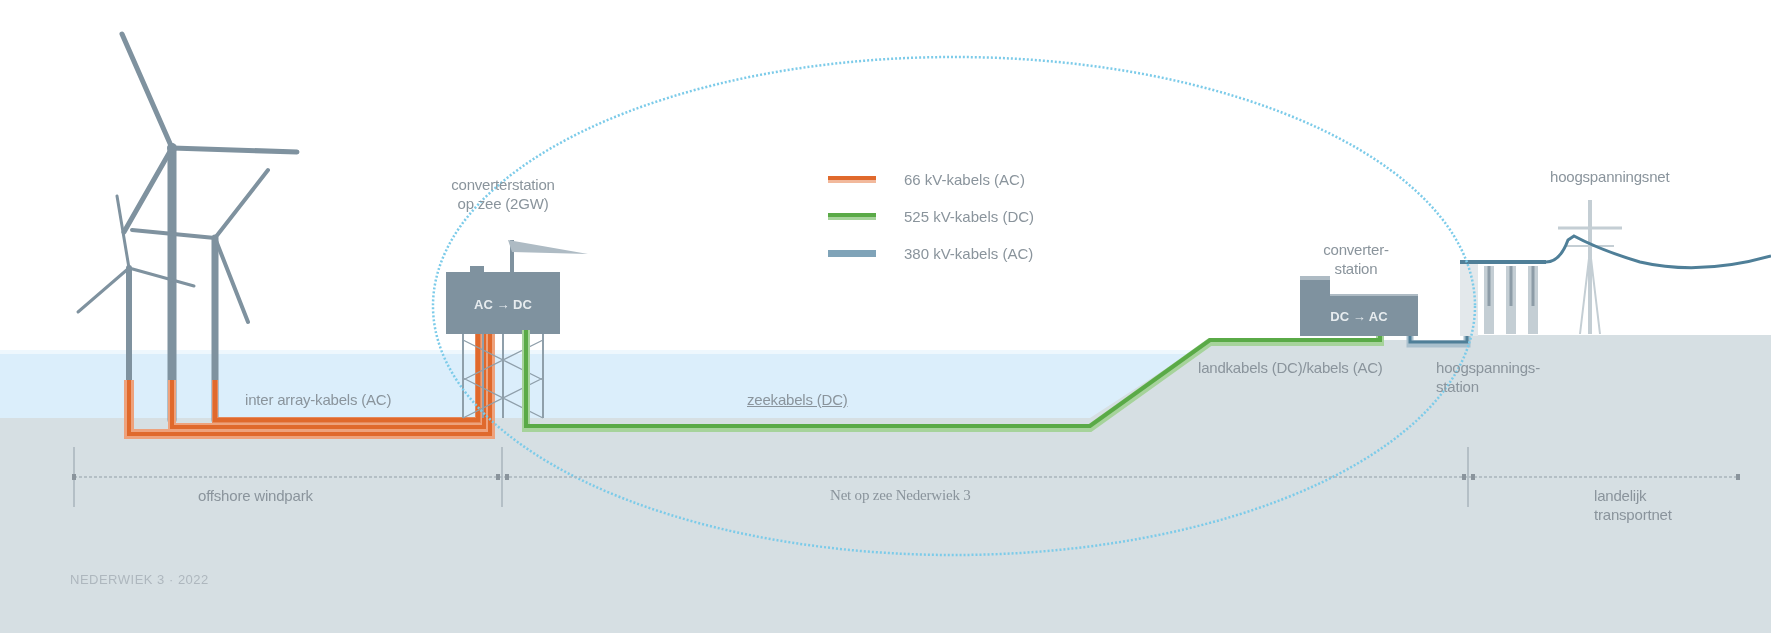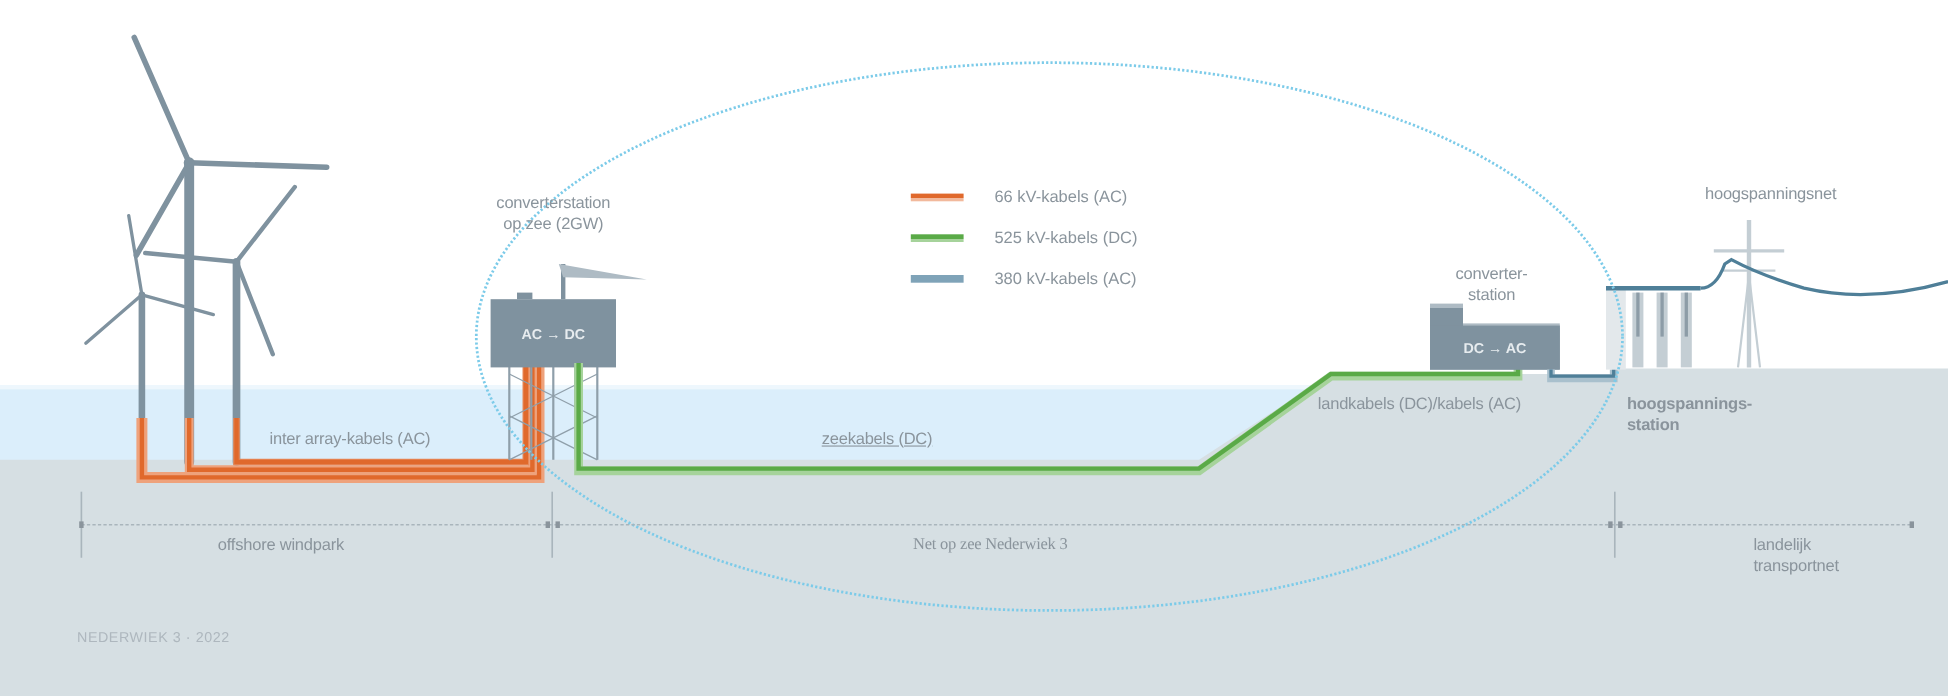--- a/index.html
+++ b/index.html
@@ -136,21 +136,21 @@
     <div>op zee (2GW)</div>
   </div>
   <div class="lbl c" style="left:1356px; top:212px;margin-top:28px;">
     <div>converter-</div>
     <div>station</div>
   </div>
   <div class="lbl" style="left:1550px; top:167px;">hoogspanningsnet</div>
   <div class="lbl" style="left:245px; top:390px;">inter array-kabels (AC)</div>
   <div class="lbl" style="left:747px; top:390px;text-decoration:underline;">zeekabels (DC)</div>
   <div class="lbl" style="left:1198px; top:358px;">landkabels (DC)/kabels (AC)</div>
-  <div class="lbl" style="left:1479px; top:358px;font-weight:bold;">
+  <div class="lbl" style="left:1436px; top:358px;">
     <div>hoogspannings-</div>
     <div>station</div>
   </div>
 
   <div class="lbl" style="left:198px; top:486px;">offshore windpark</div>
   <div class="lbl" style="left:830px; top:486px;font-family:Liberation Serif, serif;">Net op zee Nederwiek 3</div>
   <div class="lbl" style="left:1550px; top:486px;margin-left:44px;">
     <div>landelijk</div>
     <div>transportnet</div>
   </div>

